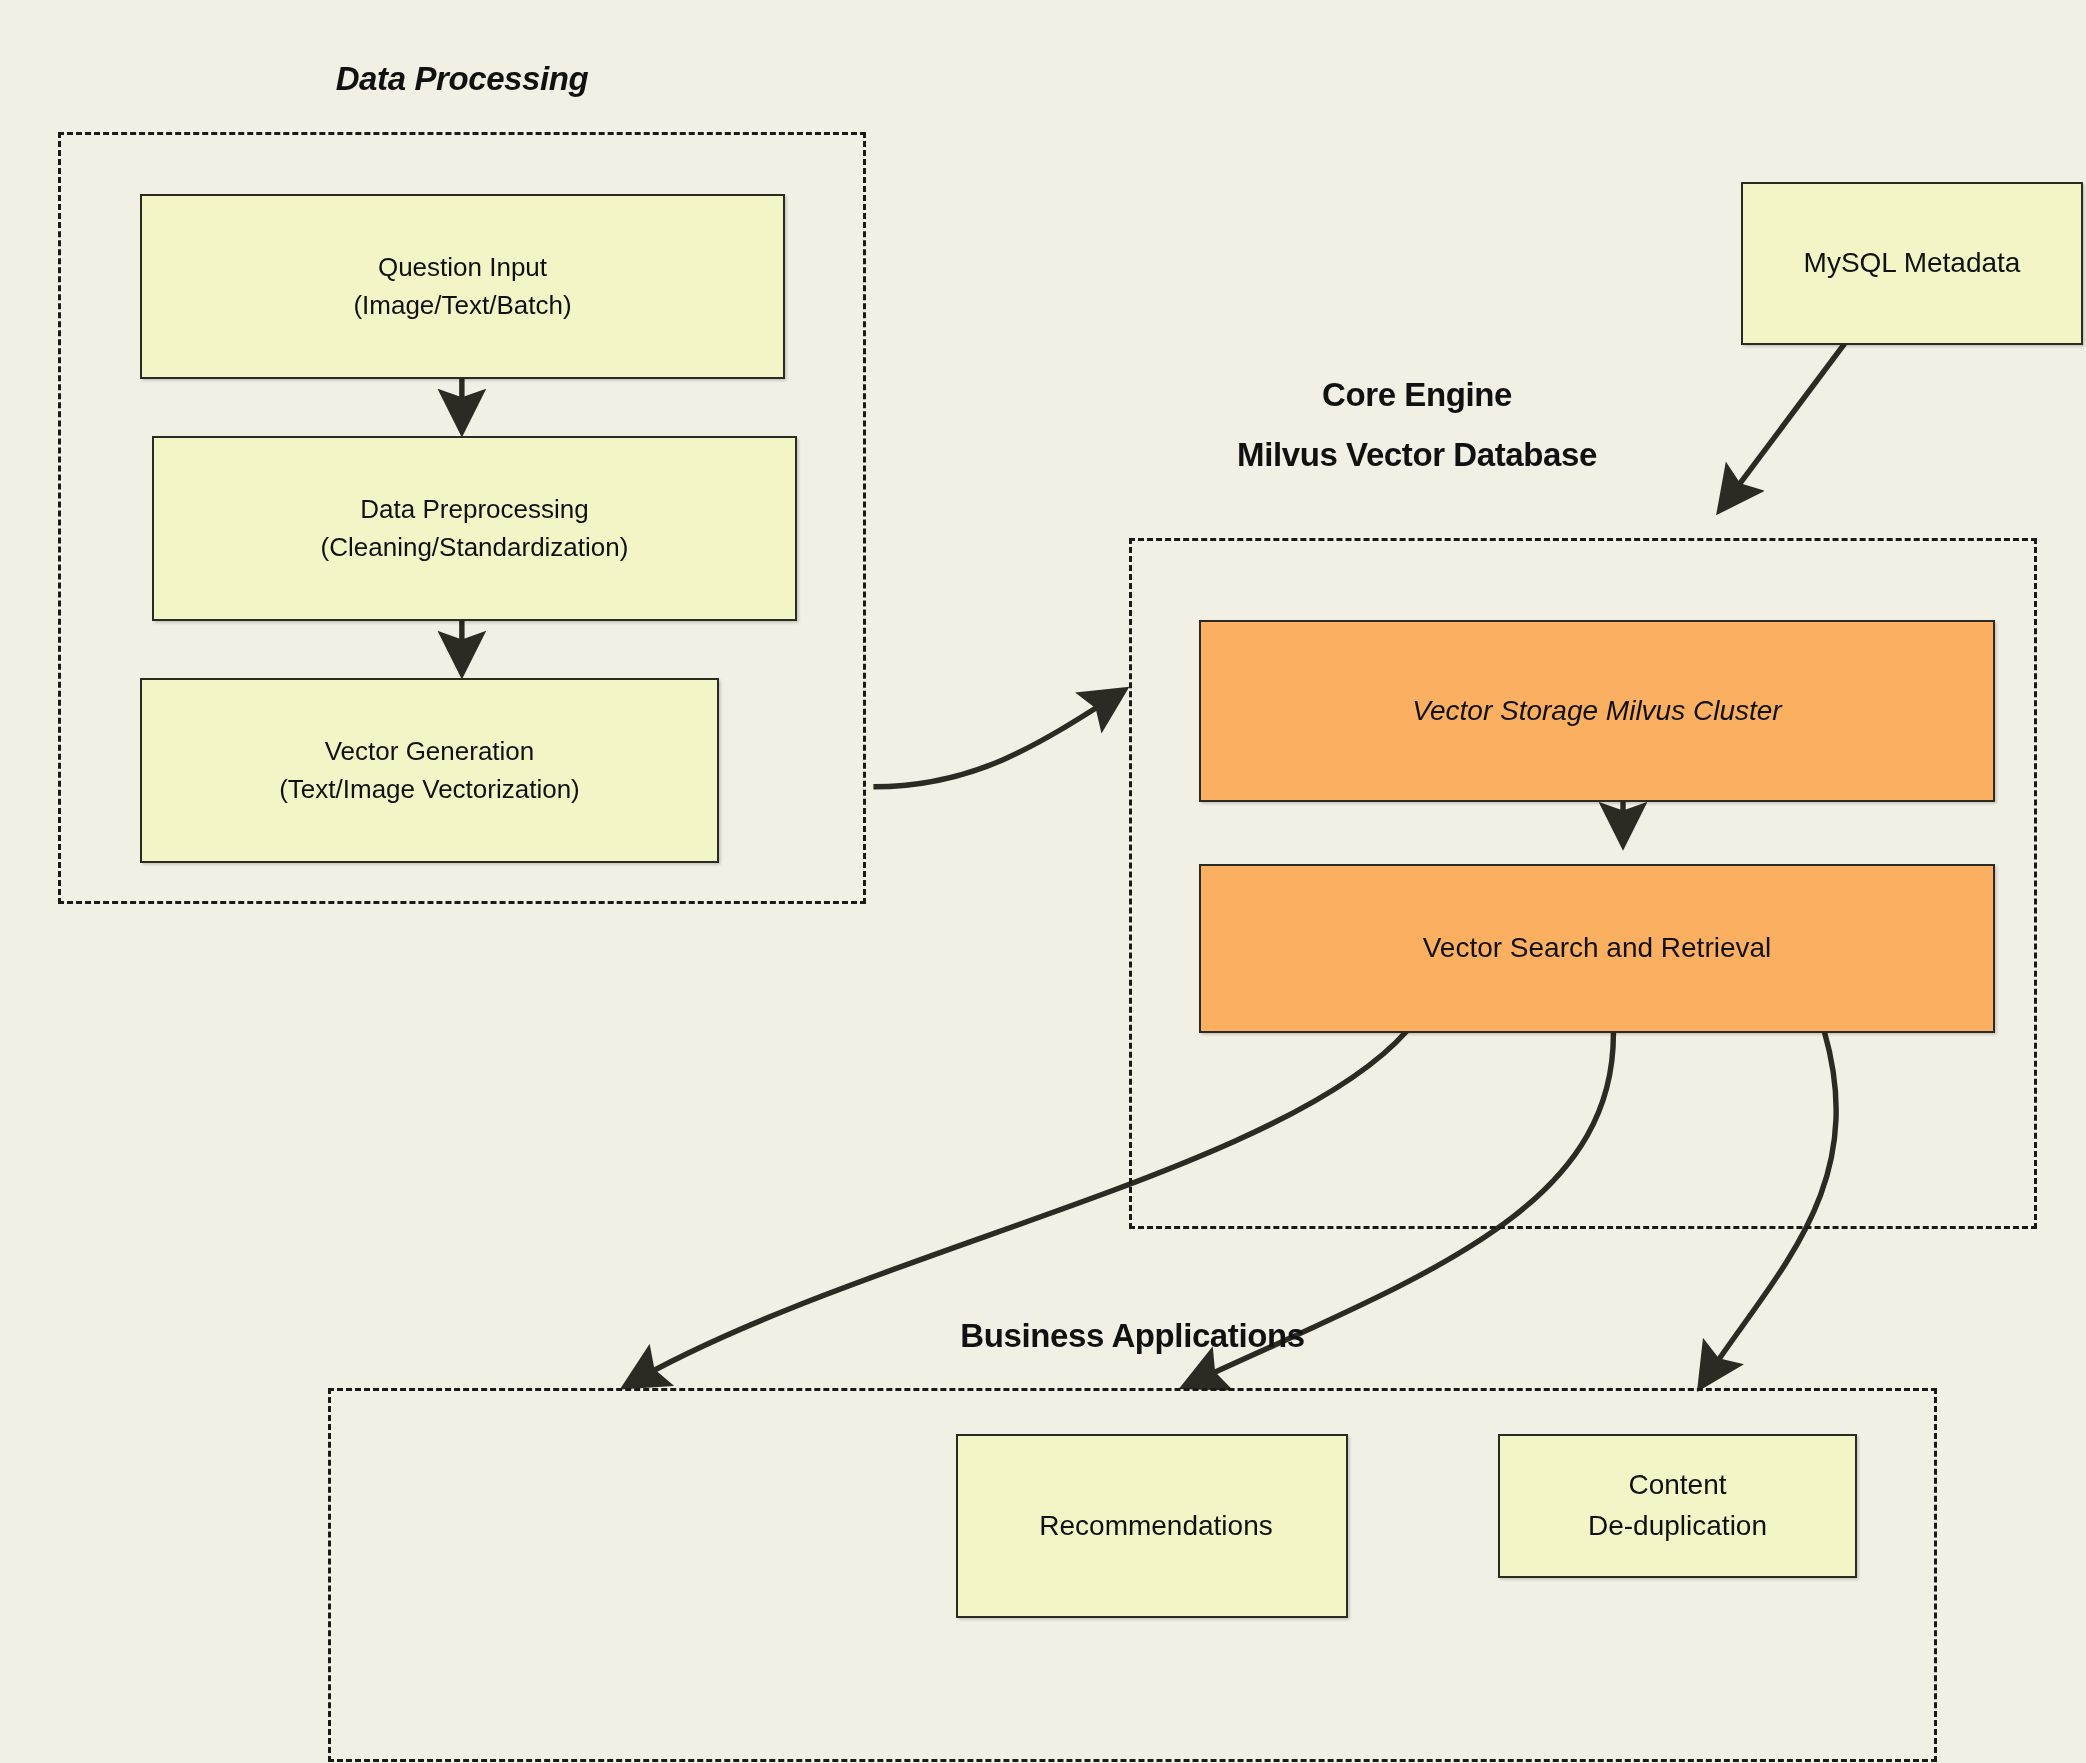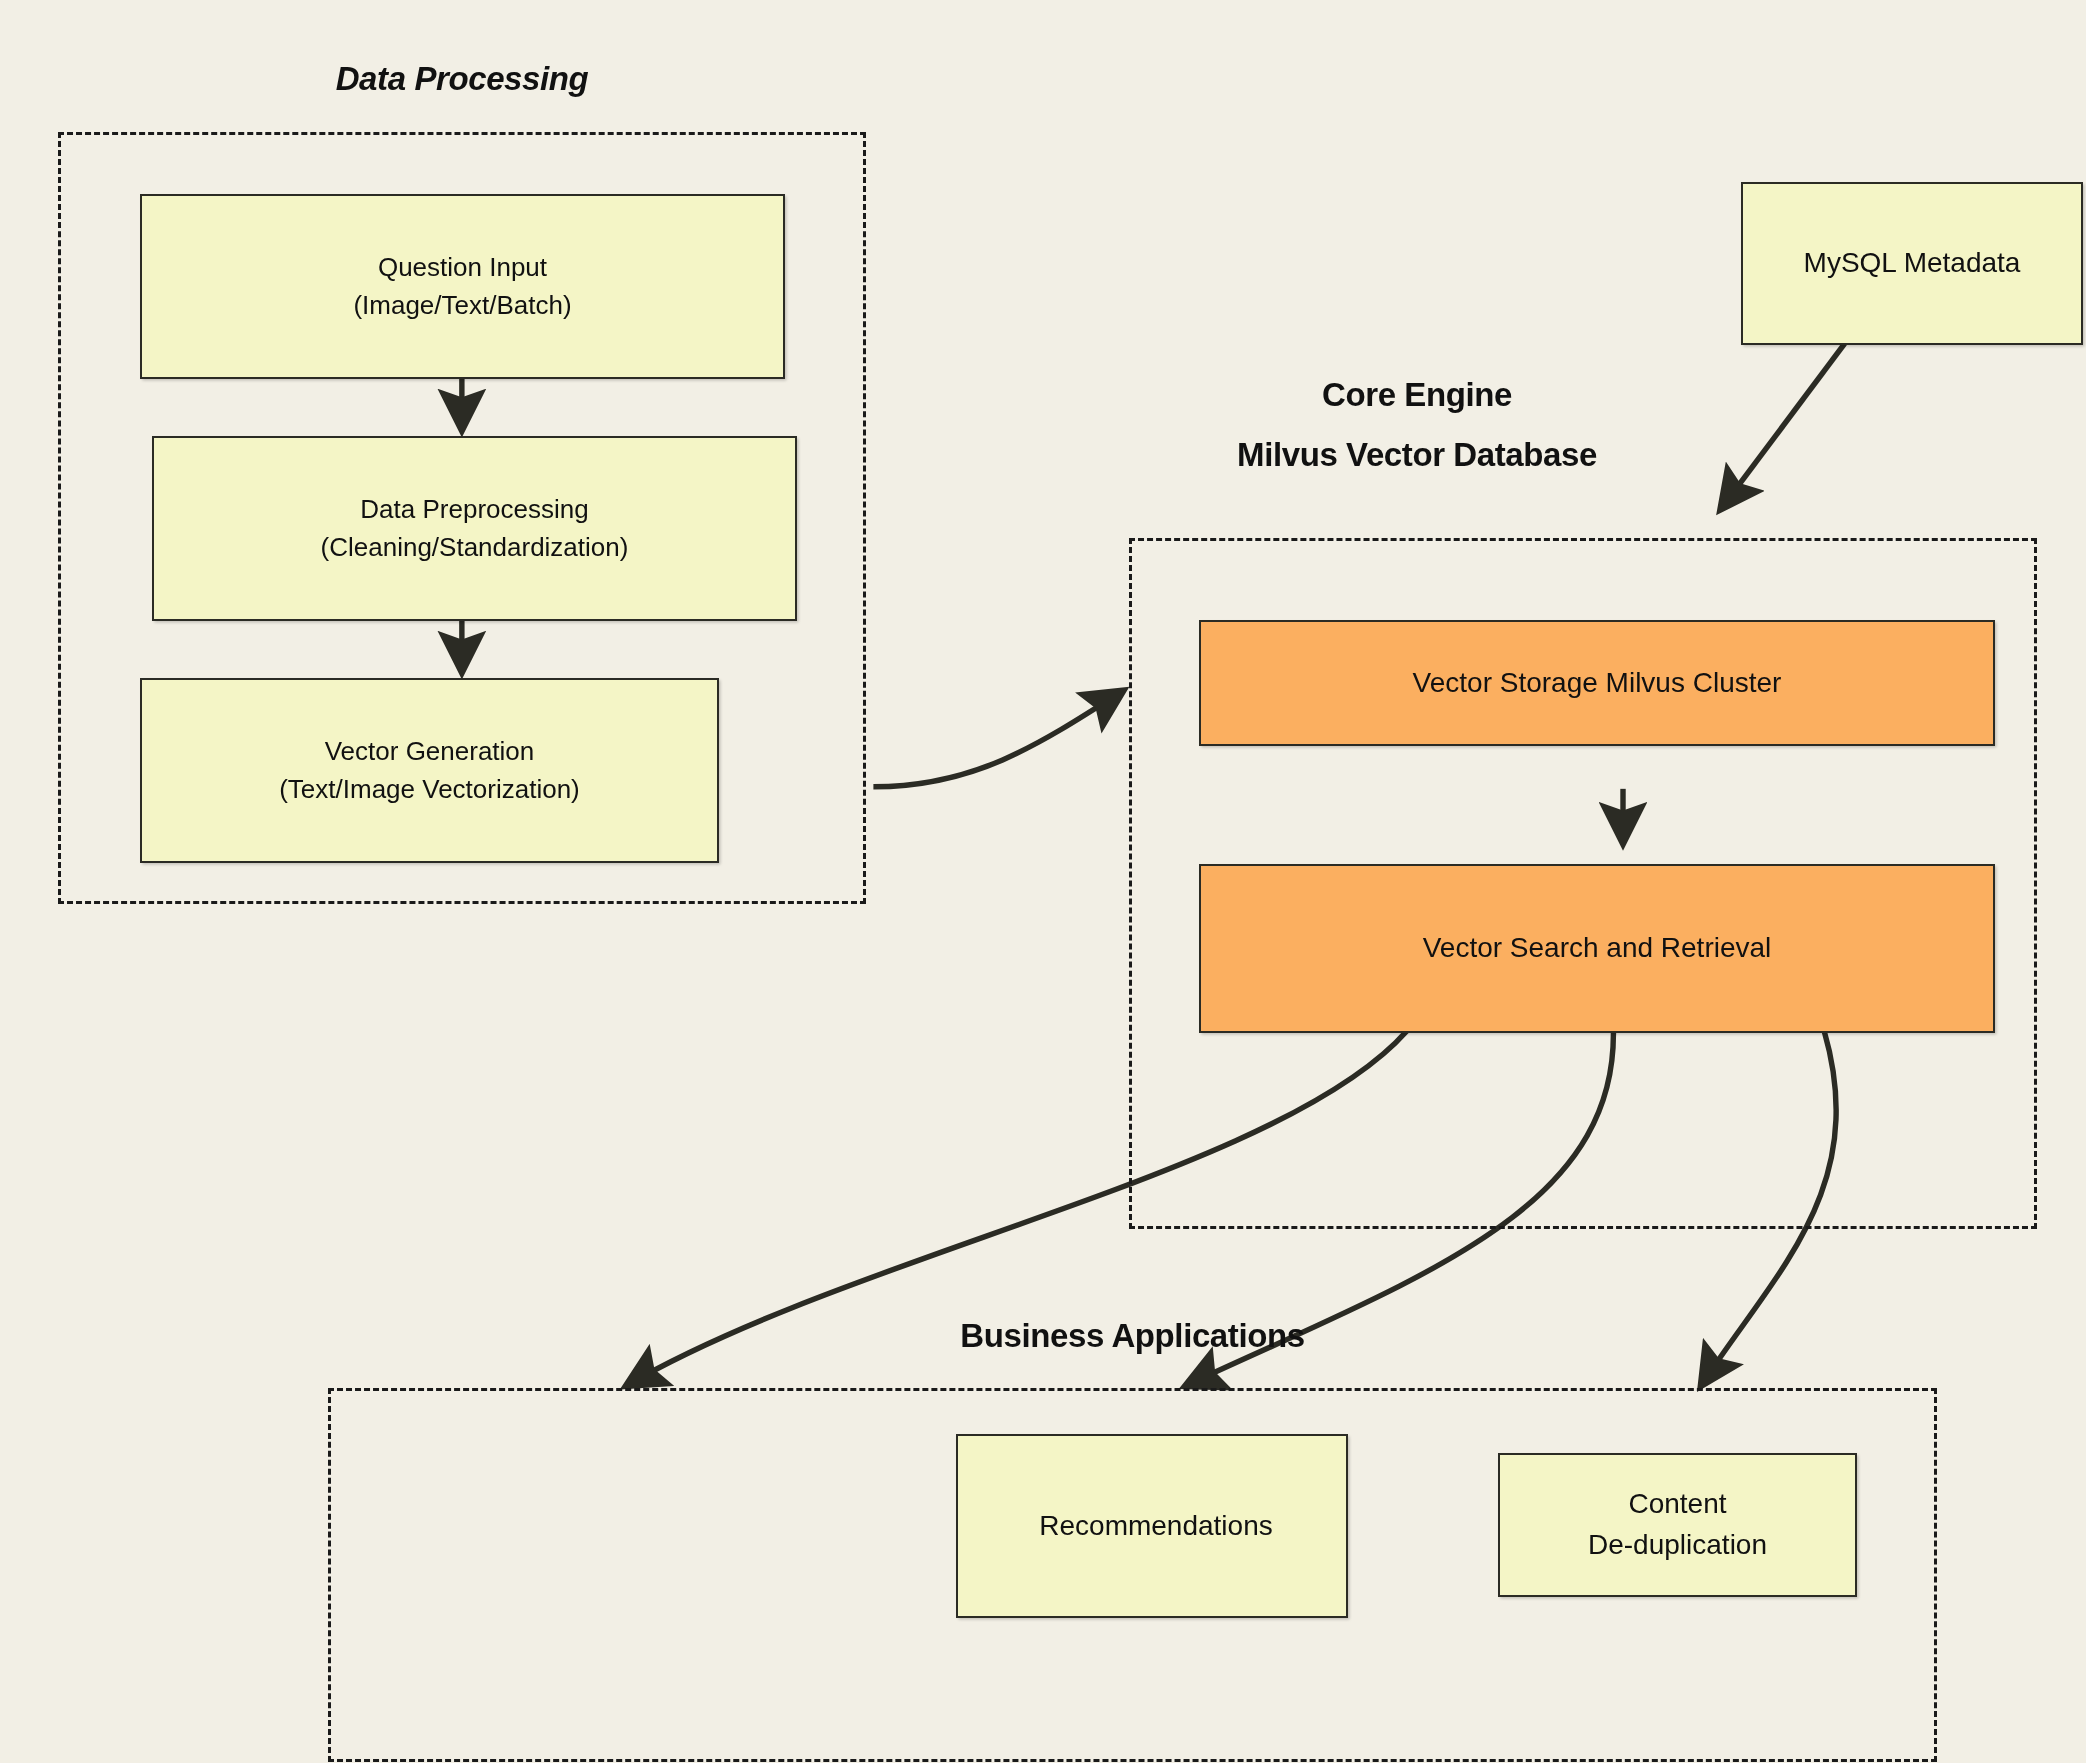--- a/index.html
+++ b/index.html
@@ -124,36 +124,36 @@
   <div class="node yellow big-label" style="left:1741px; top:134px; width:342px; height:163px;margin-top:48px;">
     <span class="line">MySQL Metadata</span>
   </div>
 
   <div class="group-title" style="left:1129px; top:376px; width:576px;">Core Engine</div>
 
   <div class="group-title" style="left:1129px; top:436px; width:576px;">Milvus Vector Database</div>
 
   <div class="group-box" style="left:1129px; top:538px; width:908px; height:691px;"></div>
 
-  <div class="node orange big-label" style="left:1199px; top:620px; width:796px; height:126px;">
+  <div class="node orange big-label" style="left:1199px; top:620px; width:796px; height:182px;font-style:italic;">
     <span class="line">Vector Storage Milvus Cluster</span>
   </div>
 
   <div class="node orange big-label" style="left:1199px; top:864px; width:796px; height:169px;">
     <span class="line">Vector Search and Retrieval</span>
   </div>
 
   <div class="group-title" style="left:328px; top:1317px; width:1609px;">Business Applications</div>
 
   <div class="group-box" style="left:328px; top:1388px; width:1609px; height:374px;"></div>
 
 
   <div class="node yellow big-label" style="left:956px; top:1434px; width:392px; height:184px;padding-left:8px;">
     <span class="line">Recommendations</span>
   </div>
 
-  <div class="node yellow big-label" style="left:1498px; top:1434px; width:359px; height:144px;margin-top:19px;">
+  <div class="node yellow big-label" style="left:1498px; top:1434px; width:359px; height:144px;">
     <span class="line">Content</span>
     <span class="line">De-duplication</span>
   </div>
 
 </div>
 
 
 </body></html>

